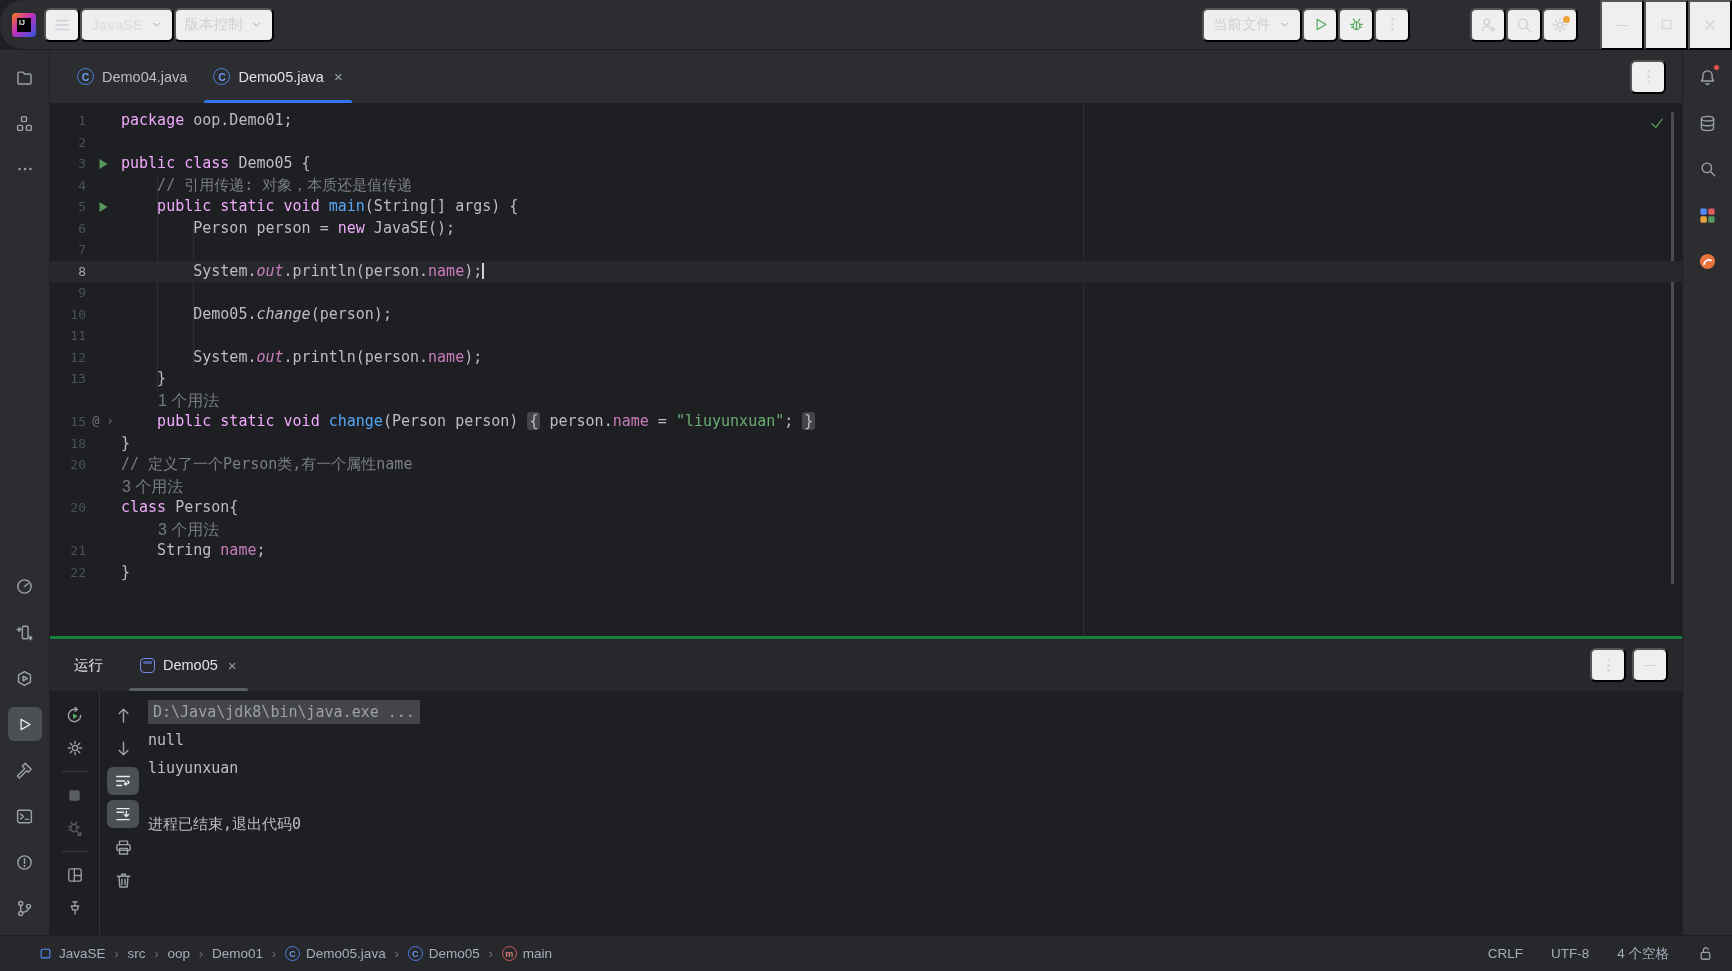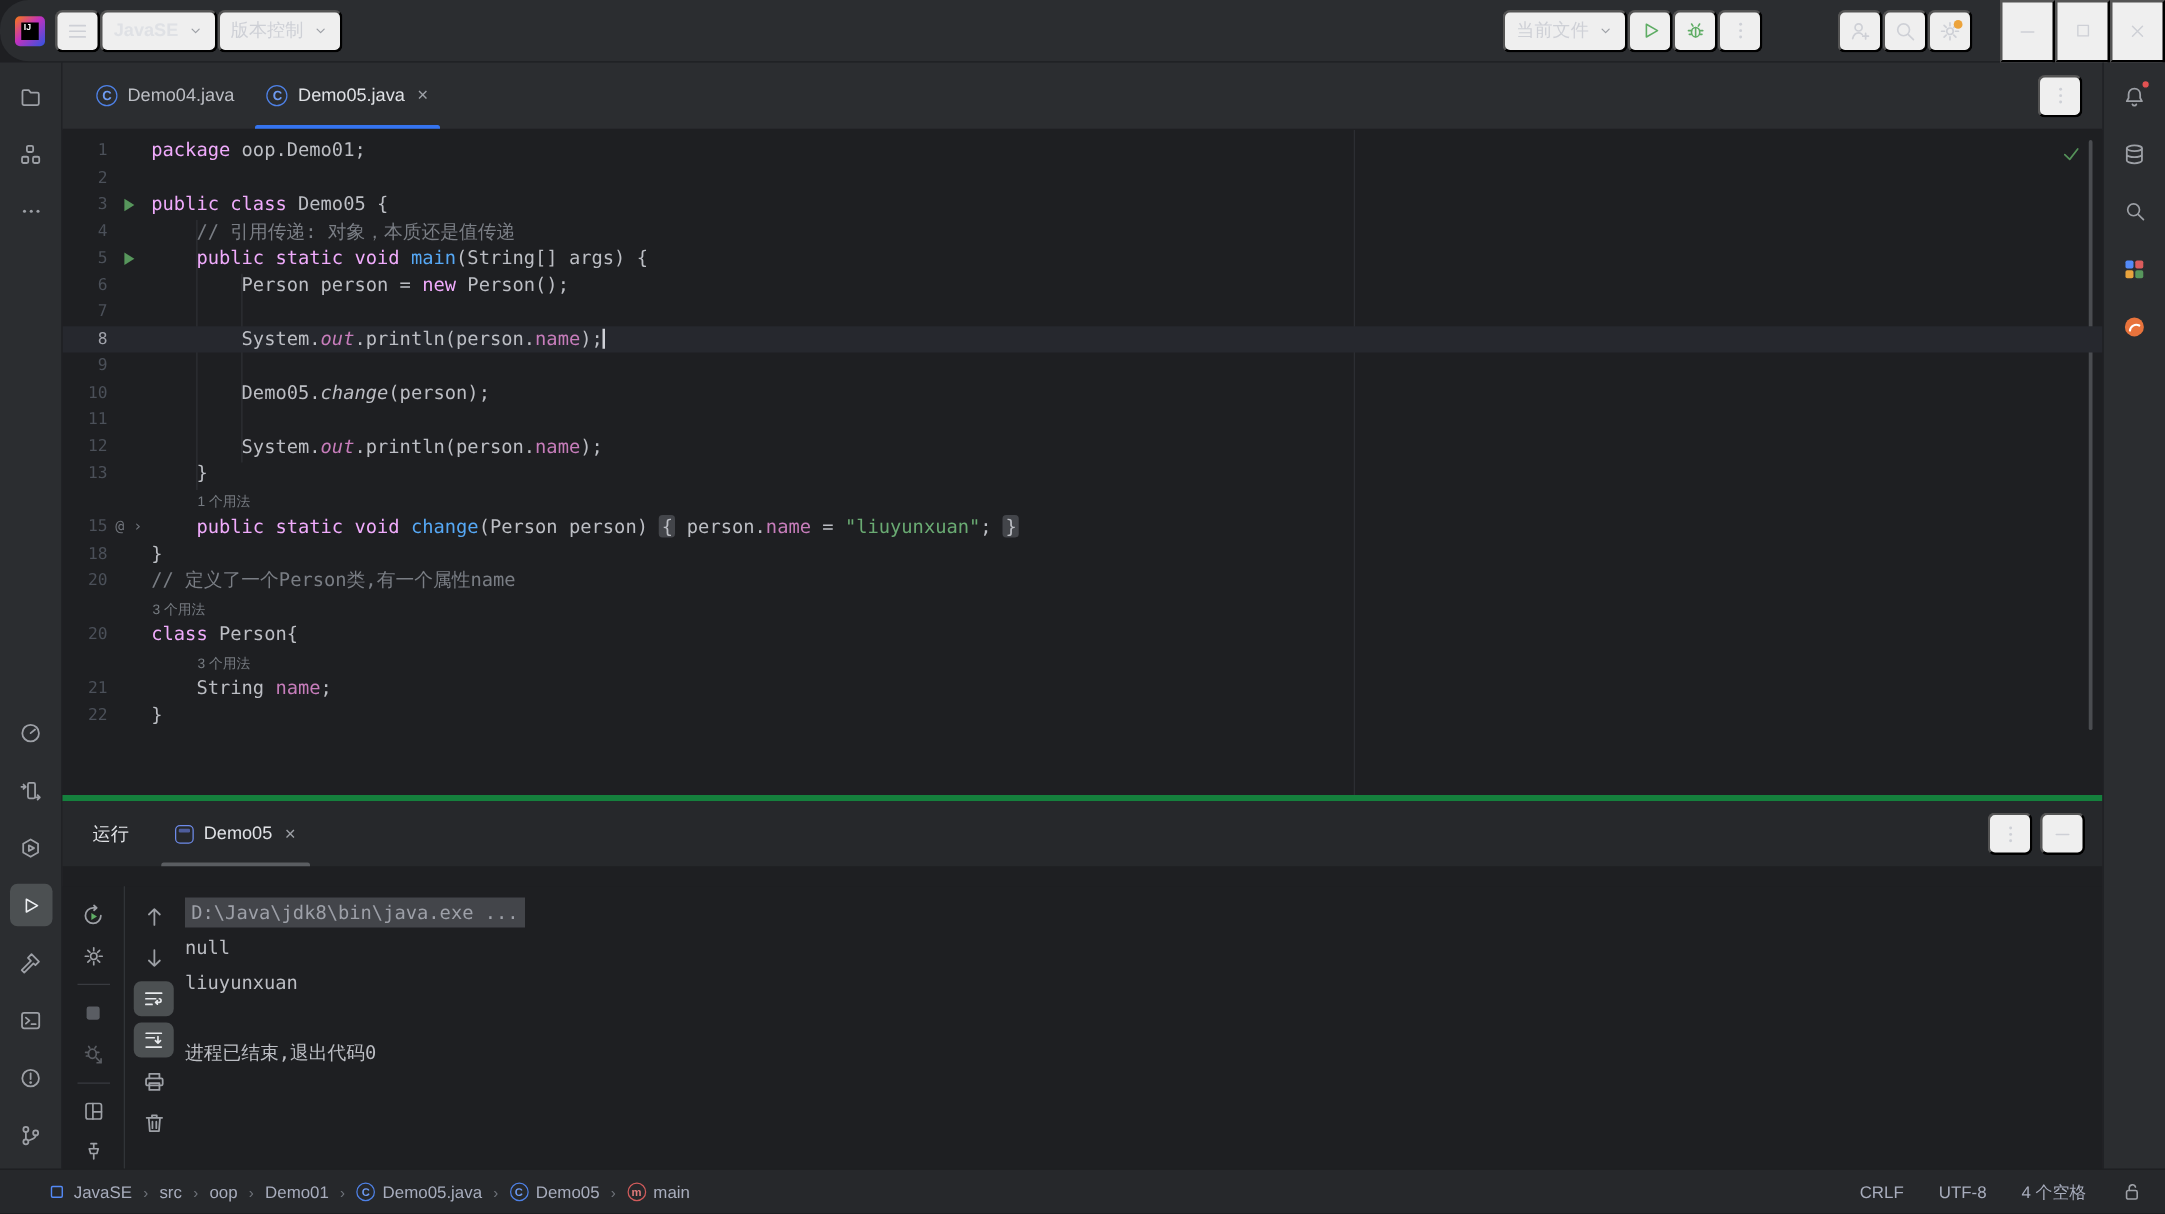--- a/index.html
+++ b/index.html
@@ -55,25 +55,25 @@
   .erow{display:flex; height:21.5px; line-height:21.5px; position:relative; white-space:pre;}
   .erow.current{background:#26282E;}
   .gut{width:36px; flex:none; text-align:right; color:#4B5059; font-size:13px;}
   .erow.current .gut{color:#A1A3AB;}
   .gmark{width:34px; flex:none; display:flex; align-items:center; justify-content:center; color:#6F737A; font-size:12px;}
   .code{padding-left:1px;}
   .tok-kw{color:#f0abfc;} .tok-pl{color:#BCBEC4;} .tok-fn{color:#56A8F5;}
   .tok-fld{color:#C77DBB;} .tok-fldi{color:#C77DBB; font-style:italic;}
   .tok-it{font-style:italic;} .tok-str{color:#6AAB73;} .tok-cmt{color:#7A7E85;}
   .tok-fold{background:#43454A; border-radius:3px; padding:0 2px;}
-  .tok-inlay{font-family:"Liberation Sans",sans-serif; font-size:11px; color:#757A80;}
+  .tok-inlay{font-family:"Liberation Sans",sans-serif; font-size:16px; color:#757A80;}
   .caret{display:inline-block; width:1.5px; height:16px; background:#CED0D6; vertical-align:-3px;}
 
   
-  .runpanel{flex:1; display:flex; flex-direction:column; border-top:5px solid #15803d; min-height:0;gap:16px;}
+  .runpanel{flex:1; display:flex; flex-direction:column; border-top:3px solid #15803d; min-height:0;}
   .run-header{height:52px; flex:none; background:#26282B; display:flex; align-items:stretch; padding-left:14px;}
   .run-title{display:flex; align-items:center; font-size:14.5px; color:#DFE1E5; padding:0 10px;}
   .rtab{display:flex; align-items:center; gap:8px; padding:0 13px; margin-left:14px; font-size:14.5px; color:#DFE1E5; position:relative;}
   .rtab::after{content:""; position:absolute; left:2px; right:2px; bottom:0; height:3px; background:#5A5D61; border-radius:2px 2px 0 0;}
   .run-header-end{margin-left:auto; display:flex; align-items:center; gap:6px; padding-right:14px; color:#9DA0A6;}
   .ctab-icon{width:15px; height:15px; border:1.4px solid #6E8BEA; border-radius:4px; position:relative; flex:none;}
   .ctab-icon::after{content:""; position:absolute; left:2px; right:2px; top:2px; height:3px; background:#4E5D9C; border-radius:1px;}
 
   .run-body{flex:1; display:flex; background:#1E1F22; min-height:0;}
   .rcolA{width:50px; flex:none; border-right:1px solid #313438; display:flex; flex-direction:column; align-items:center; padding-top:10px; gap:5px;}
@@ -345,21 +345,21 @@
           </div>
       <div class="erow"><div class="gut">1</div><div class="gmark"></div><div class="code"><span class="tok-kw">package</span><span class="tok-pl"> oop.Demo01;</span></div></div>
           <div class="erow"><div class="gut">2</div><div class="gmark"></div><div class="code"></div></div>
           <div class="erow"><div class="gut">3</div><div class="gmark"><svg width="11" height="12" viewBox="0 0 10 12">
                 <path d="M1 1v10l8-5z" fill="#57965C"></path>
               </svg></div><div class="code"><span class="tok-kw">public class</span><span class="tok-pl"> Demo05 {</span></div></div>
           <div class="erow"><div class="gut">4</div><div class="gmark"></div><div class="code"><span class="tok-cmt">    // 引用传递: 对象，本质还是值传递</span></div></div>
           <div class="erow"><div class="gut">5</div><div class="gmark"><svg width="11" height="12" viewBox="0 0 10 12">
                 <path d="M1 1v10l8-5z" fill="#57965C"></path>
               </svg></div><div class="code"><span class="tok-kw">    public static void </span><span class="tok-fn">main</span><span class="tok-pl">(String[] args) {</span></div></div>
-          <div class="erow"><div class="gut">6</div><div class="gmark"></div><div class="code"><span class="tok-pl">        Person person = </span><span class="tok-kw">new</span><span class="tok-pl"> Person();</span></div></div>
+          <div class="erow"><div class="gut">6</div><div class="gmark"></div><div class="code"><span class="tok-pl">        Person person = </span><span class="tok-kw">new</span><span class="tok-pl"> JavaSE();</span></div></div>
           <div class="erow"><div class="gut">7</div><div class="gmark"></div><div class="code"></div></div>
           <div class="erow current"><div class="gut">8</div><div class="gmark"></div><div class="code"><span class="tok-pl">        System.</span><span class="tok-fldi">out</span><span class="tok-pl">.println(person.</span><span class="tok-fld">name</span><span class="tok-pl">);</span><span class="caret"></span></div></div>
           <div class="erow"><div class="gut">9</div><div class="gmark"></div><div class="code"></div></div>
           <div class="erow"><div class="gut">10</div><div class="gmark"></div><div class="code"><span class="tok-pl">        Demo05.</span><span class="tok-it">change</span><span class="tok-pl">(person);</span></div></div>
           <div class="erow"><div class="gut">11</div><div class="gmark"></div><div class="code"></div></div>
           <div class="erow"><div class="gut">12</div><div class="gmark"></div><div class="code"><span class="tok-pl">        System.</span><span class="tok-fldi">out</span><span class="tok-pl">.println(person.</span><span class="tok-fld">name</span><span class="tok-pl">);</span></div></div>
           <div class="erow"><div class="gut">13</div><div class="gmark"></div><div class="code"><span class="tok-pl">    }</span></div></div>
           <div class="erow"><div class="gut"></div><div class="gmark"></div><div class="code" style="padding-left: 38px;"><span class="tok-inlay">1 个用法</span></div></div>
           <div class="erow"><div class="gut">15</div><div class="gmark">@ ›</div><div class="code"><span class="tok-kw">    public static void </span><span class="tok-fn">change</span><span class="tok-pl">(Person person) </span><span class="tok-fold">{</span><span class="tok-pl"> person.</span><span class="tok-fld">name</span><span class="tok-pl"> = </span><span class="tok-str">"liuyunxuan"</span><span class="tok-pl">; </span><span class="tok-fold">}</span></div></div>
           <div class="erow"><div class="gut">18</div><div class="gmark"></div><div class="code"><span class="tok-pl">}</span></div></div>

